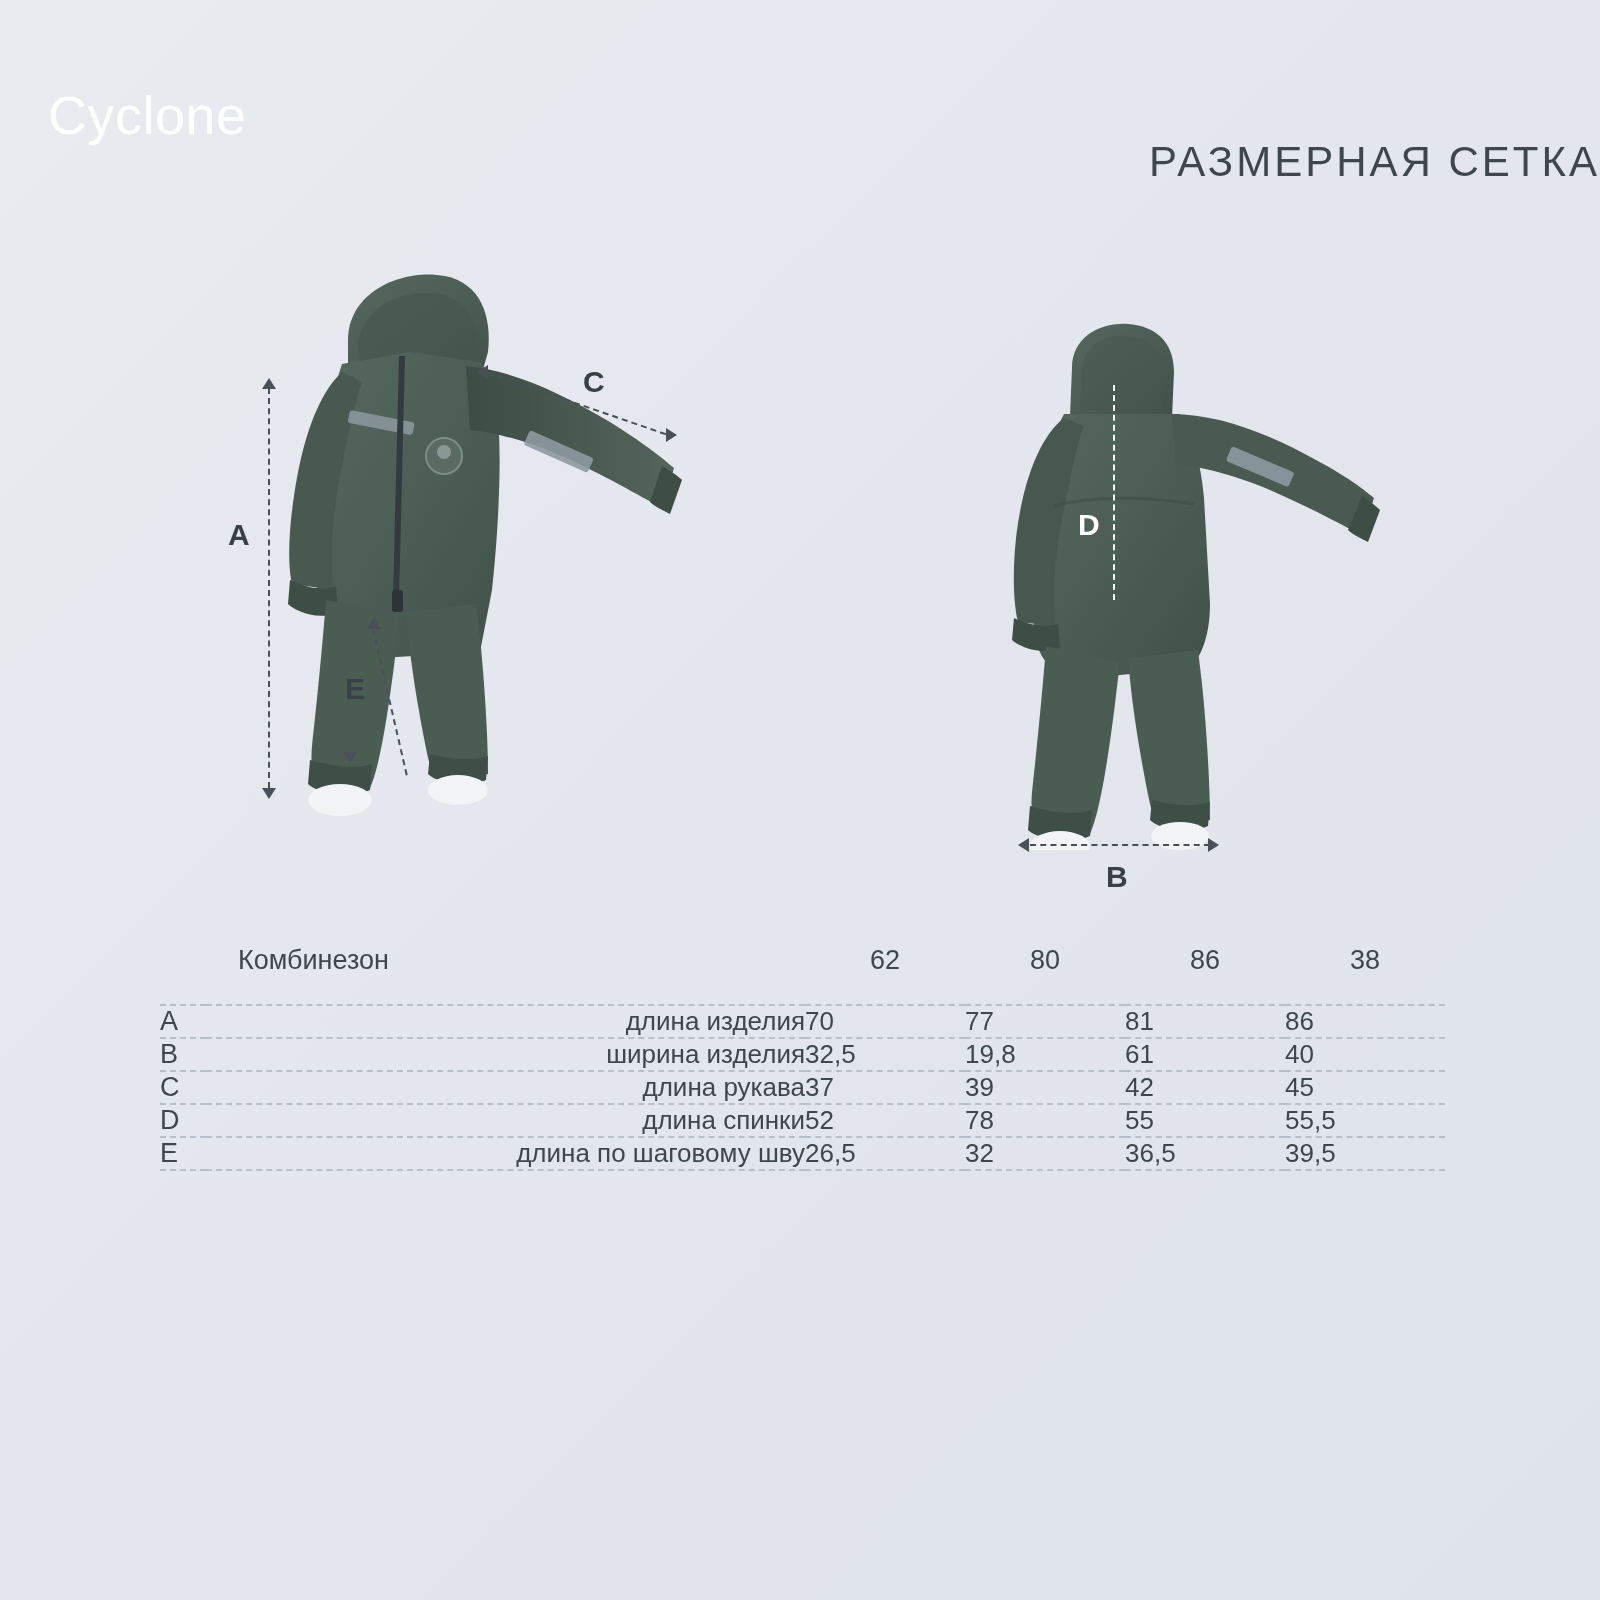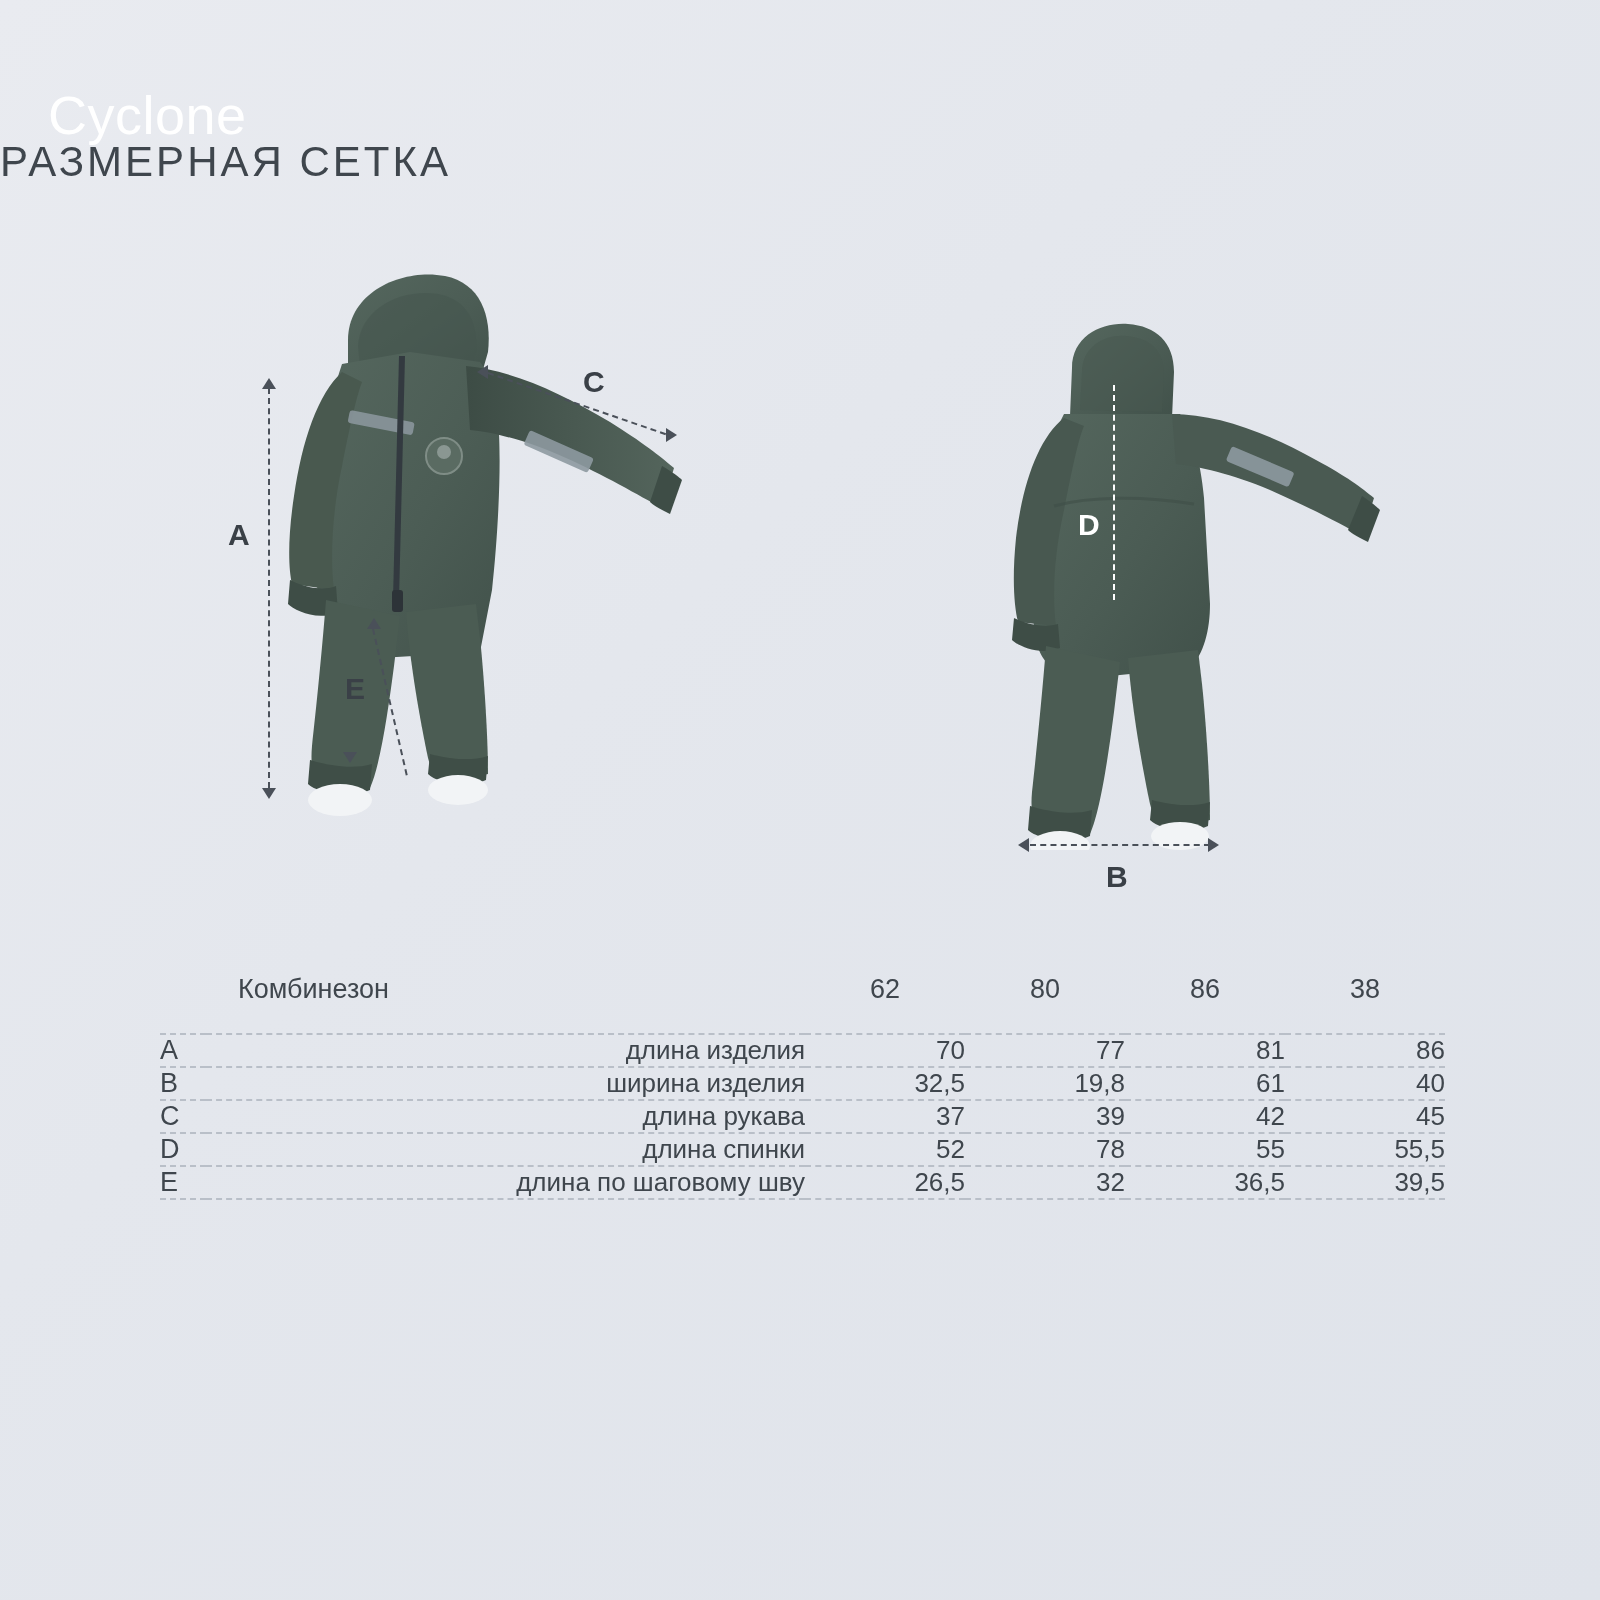--- a/index.html
+++ b/index.html
@@ -26,21 +26,21 @@
     color: #ffffff;
     letter-spacing: 0.5px;
     font-weight: 400;
     margin-top: 40px;
   }
   .page-title {
     position: absolute;
     top: 138px;
     left: 0;
     width: 100%;
-    text-align: left;
+    text-align: right;
     font-size: 42px;
     letter-spacing: 3px;
     color: #3f464d;
     font-weight: 400;
   }
 
   
   .illustration {
     position: absolute;
     top: 240px;
@@ -111,21 +111,20 @@
     border-top: 2px dashed #4a5059;
     transform-origin: left center;
   }
 
   
   .table-wrap {
     position: absolute;
     top: 945px;
     left: 160px;
     width: 1285px;
-    margin-top: 29px;
   }
   table.sizes {
     width: 100%;
     border-collapse: collapse;
     font-size: 25px;
     color: #3f464d;
   }
   table.sizes th, table.sizes td {
     padding: 0;
     font-weight: 400;
@@ -155,21 +154,21 @@
     font-weight: 700;
     text-align: left;
     padding: 36px 0 36px 14px;
   }
   td.name {
     text-align: right;
     font-size: 26px;
     padding: 36px 0;
   }
   td.val {
-    text-align: right;
+    text-align: left;
     font-size: 26px;
     padding: 36px 0;
     width: 160px;
   }
 </style>
 </head>
 <body>
 
 <div class="brand">Cyclone</div>
 <div class="page-title">РАЗМЕРНАЯ СЕТКА</div>

